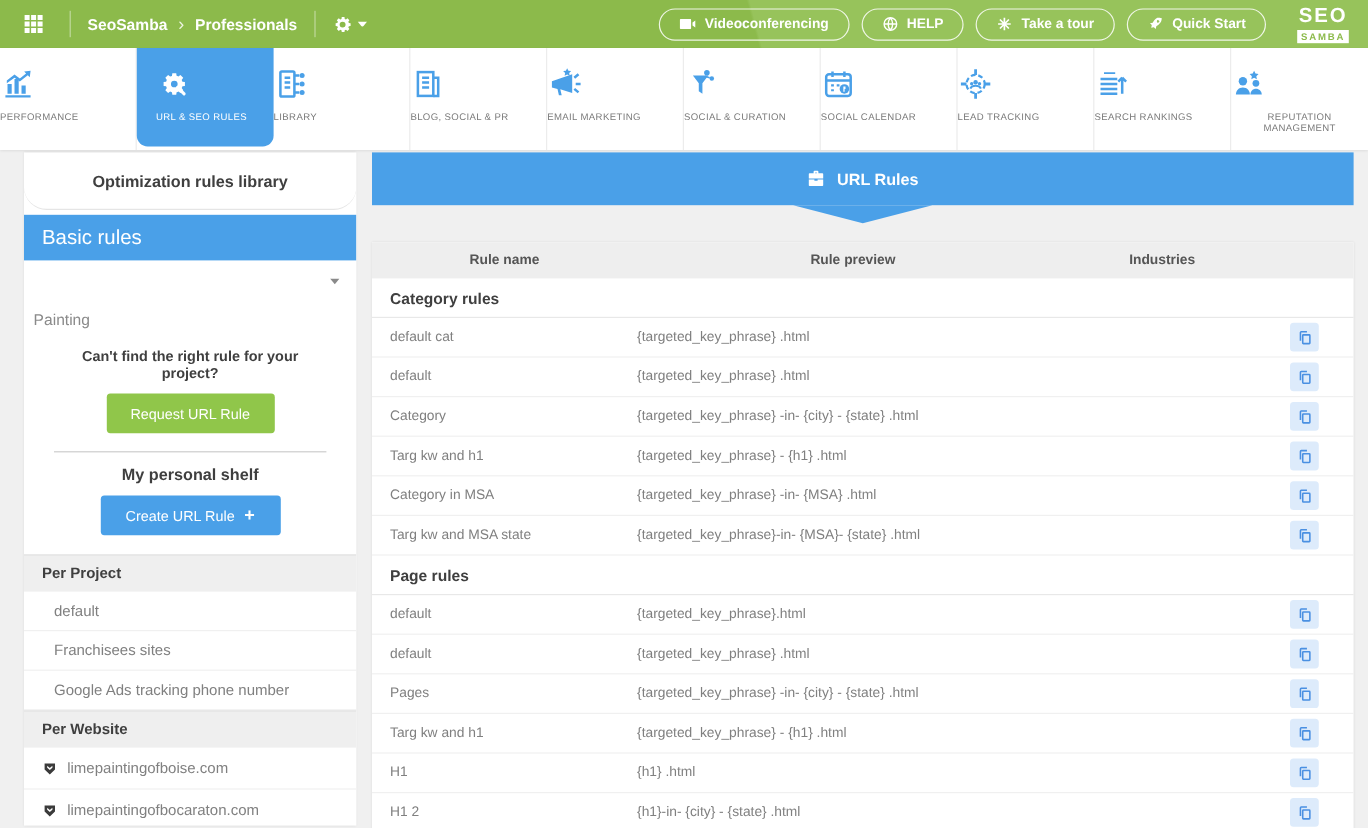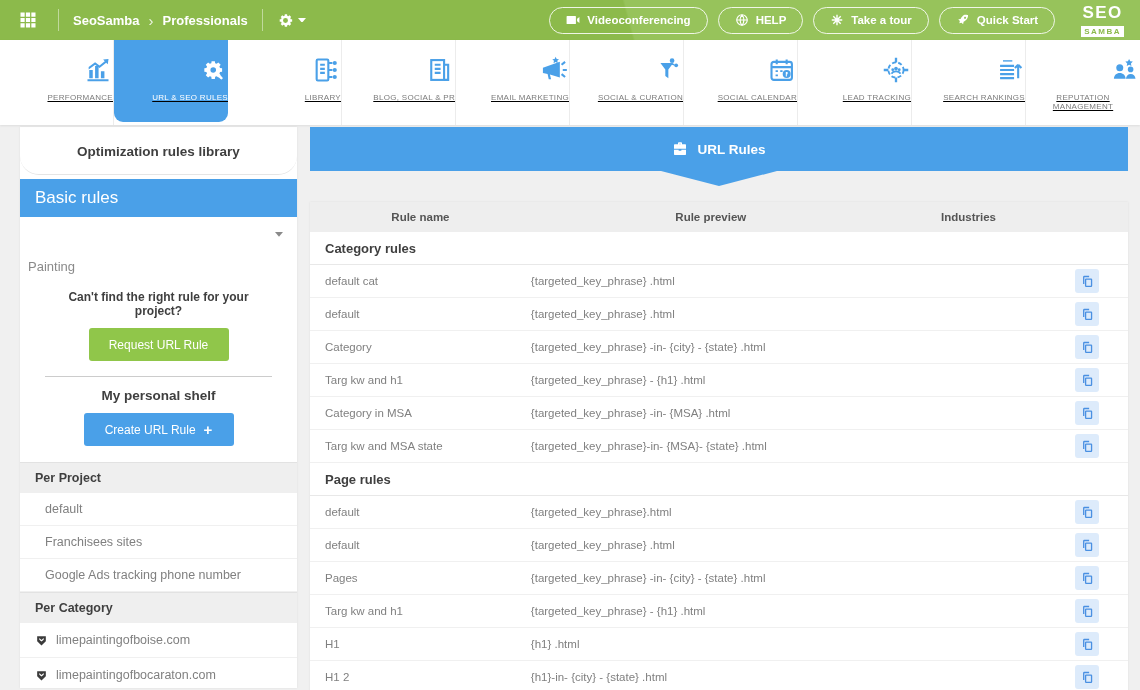--- a/index.html
+++ b/index.html
@@ -24,22 +24,22 @@
           font-size:11.5px; font-weight:bold; background:transparent; cursor:pointer; }
   .pill .p-ic { width:14px; height:14px; }
   .logo { margin-left:26px; margin-right:4px; text-align:center; line-height:1; }
   .logo-top { color:#fff; font-weight:bold; font-size:17px; letter-spacing:1.5px; }
   .logo-bottom { display:inline-block; margin-top:1px; background:#fff; color:#8cba4b;
                  font-size:8px; font-weight:bold; letter-spacing:1.5px; padding:2px 3px 1px; }
 
   
   .navbar { height:85px; background:#fff; display:flex; position:relative;
             box-shadow:0 1px 2px rgba(0,0,0,.08); }
-  .nav-tab { width:114px; display:flex; flex-direction:column; align-items:flex-end;
-             padding-top:14px; cursor:pointer; border-right:1px solid #ececec; height:85px;text-decoration:underline; }
+  .nav-tab { width:114px; display:flex; flex-direction:column; align-items:flex-start;
+             padding-top:14px; cursor:pointer; border-right:1px solid #ececec; height:85px; }
   .nav-tab:last-child { border-right:none; }
   .nav-ic { height:32px; display:flex; align-items:center; color:#4aa0e8; }
   .nav-ic svg { width:30px; height:28px; }
   .nav-lab { margin-top:7px; font-size:8px; color:#7b7b7b; letter-spacing:.3px; text-align:center; }
   .nav-tab.active { background:#4aa0e8; border-radius:0 0 9px 9px; height:82px; border-right:none;padding-left:16px; }
   .nav-tab.active .nav-ic, .nav-tab.active .nav-lab { color:#fff; }
 
   
   .content { display:flex; gap:13px; padding:2px 12px 0 20px; align-items:flex-start; }
 
@@ -321,21 +321,21 @@
     </button>
     <div class="sb-sec-head">Per Project</div>
     <div>
 
         <div class="sb-item">default</div>
 
         <div class="sb-item">Franchisees sites</div>
 
         <div class="sb-item">Google Ads tracking phone number</div>
       </div>
-    <div class="sb-sec-head">Per Category</div>
+    <div class="sb-sec-head">Per Website</div>
     <div>
 
         <div class="sb-site">
           <span class="site-ic">
             <svg viewBox="0 0 24 24" fill="currentColor">
               <path d="M4 4h16v9.5L12 21l-8-7.5zM8 7.5l4 3.5 4-3.5v3L12 14 8 10.5z" fill-rule="evenodd"></path>
             </svg>
           </span>
           <span>limepaintingofboise.com</span>
         </div>

